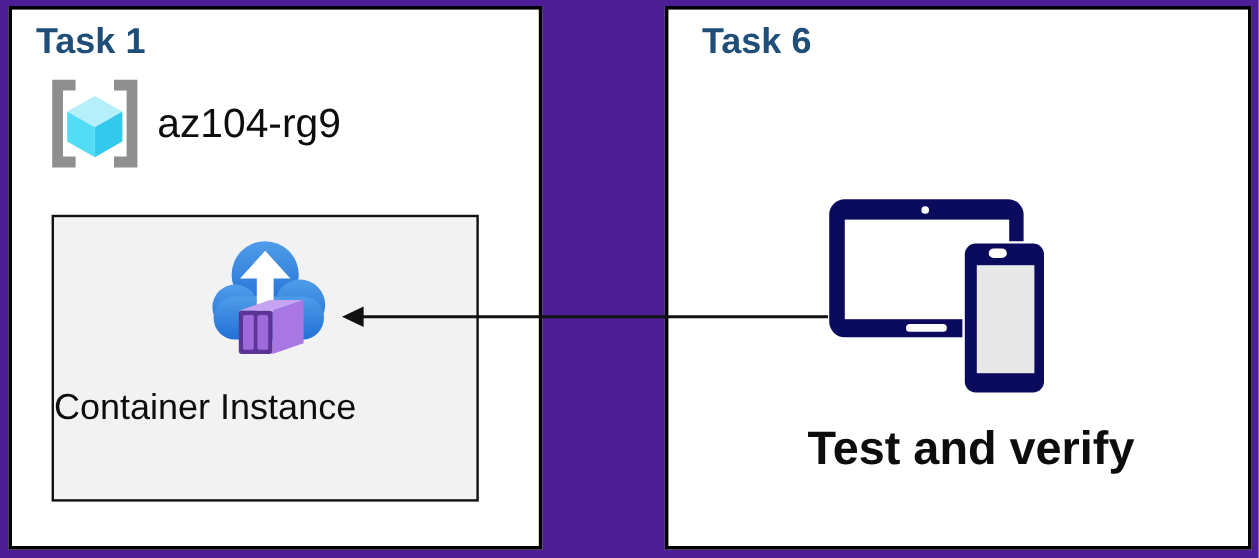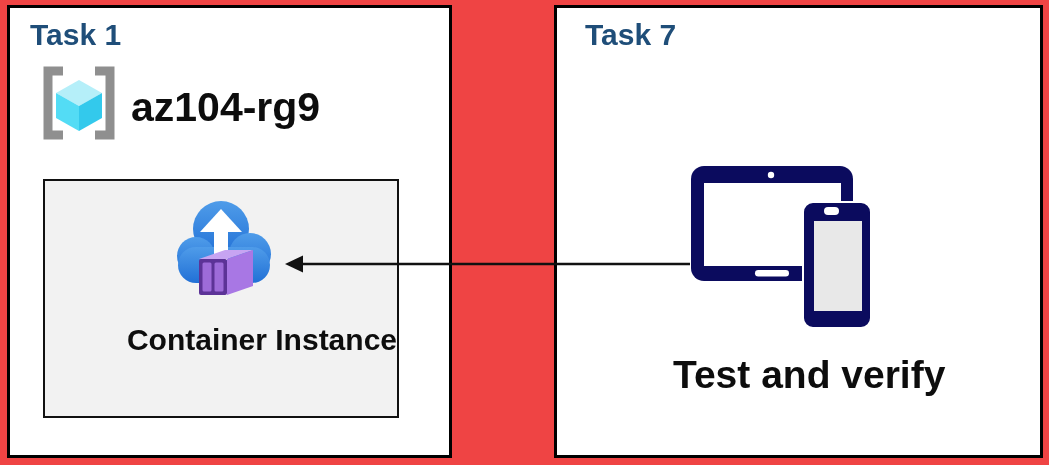--- a/index.html
+++ b/index.html
@@ -1,43 +1,43 @@
 <!DOCTYPE html>
 <html><head>
 <meta charset="utf-8">
 <style>
   html,body{margin:0;padding:0;background:#ffffff;}
   #canvas{
-    position:relative;width:1049px;height:465px;background:#ef4444;
+    position:relative;width:1049px;height:465px;background:#4c1d95;
     font-family:"Liberation Sans","DejaVu Sans",sans-serif;overflow:hidden;
   }
   .task-box{
     position:absolute;background:#ffffff;border:3px solid #000000;box-sizing:border-box;
   }
   #task1-box{left:7px;top:5px;width:445px;height:453px;}
   #task2-box{left:554px;top:5px;width:489px;height:453px;}
   .task-title{
     position:absolute;font-weight:bold;font-size:30px;color:#1f4e79;letter-spacing:0px;
     white-space:nowrap;
   }
   #task1-title{left:20px;top:10px;}
   #task2-title{left:28px;top:10px;}
   #rg-icon{position:absolute;left:26px;top:55px;width:86px;height:80px;}
   #rg-name{
-    position:absolute;left:121px;top:76px;font-weight:bold;font-size:41px;color:#0d0d0d;
+    position:absolute;left:121px;top:76px;font-weight:normal;font-size:34px;color:#0d0d0d;
     white-space:nowrap;
   }
   #container-box{
     position:absolute;left:33px;top:171px;width:356px;height:239px;
     background:#f2f2f2;border:2px solid #111111;box-sizing:border-box;
   }
   #ci-icon{position:absolute;left:130px;top:17px;width:98px;height:102px;}
   #container-label{
-    position:absolute;left:0;top:142px;width:100%;text-align:right;
-    font-weight:bold;font-size:30px;color:#0d0d0d;white-space:nowrap;
+    position:absolute;left:0;top:142px;width:100%;text-align:left;
+    font-weight:normal;font-size:30px;color:#0d0d0d;white-space:nowrap;
   }
   #devices-icon{position:absolute;left:133px;top:156px;width:182px;height:166px;}
   #test-verify-label{
     position:absolute;left:116px;top:345px;width:260px;text-align:center;
     font-weight:bold;font-size:39px;color:#0d0d0d;white-space:nowrap;
   }
   #arrow{position:absolute;left:272px;top:250px;width:420px;height:28px;}
 </style>
 </head>
 <body>
@@ -87,21 +87,21 @@
           <rect x="24" y="60" width="28" height="36" rx="2" fill="#5c3397"></rect>
           <rect x="27.5" y="63.5" width="9" height="29" rx="1.5" fill="#9d6bd9"></rect>
           <rect x="39.5" y="63.5" width="9" height="29" rx="1.5" fill="#9d6bd9"></rect>
         </g>
       </svg>
       <div id="container-label">Container Instance</div>
     </div>
   </div>
 
   <div id="task2-box" class="task-box">
-    <div id="task2-title" class="task-title">Task 7</div>
+    <div id="task2-title" class="task-title">Task 6</div>
 
     <svg id="devices-icon" viewBox="0 0 182 166">
 
       <g>
         <rect x="1" y="2" width="162" height="115" rx="13" fill="#0b0b5e"></rect>
         <rect x="14" y="19" width="137" height="83" fill="#ffffff"></rect>
         <circle cx="81" cy="11" r="3.2" fill="#ffffff"></circle>
         <rect x="65" y="106" width="34" height="6.5" rx="3.2" fill="#ffffff"></rect>
       </g>
 

